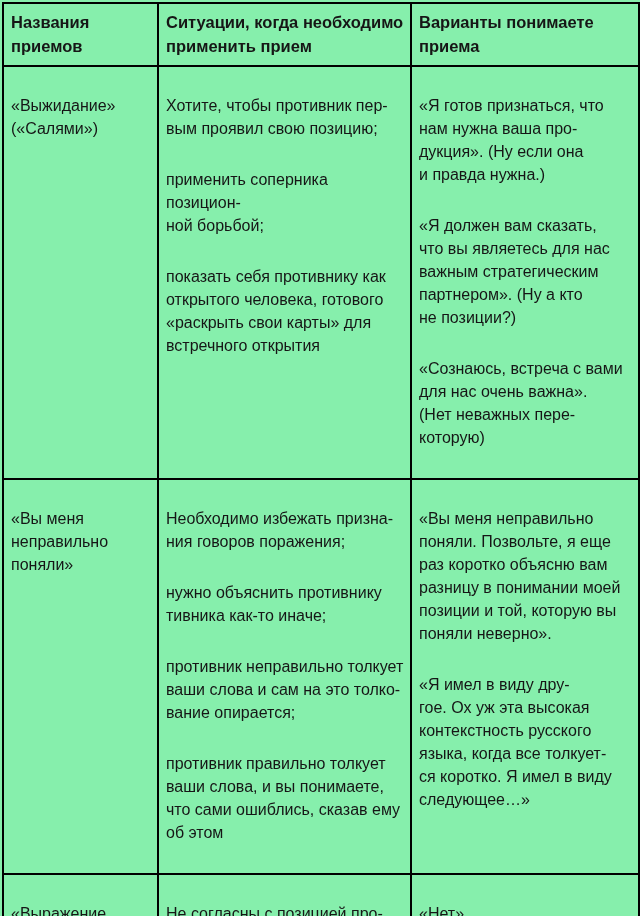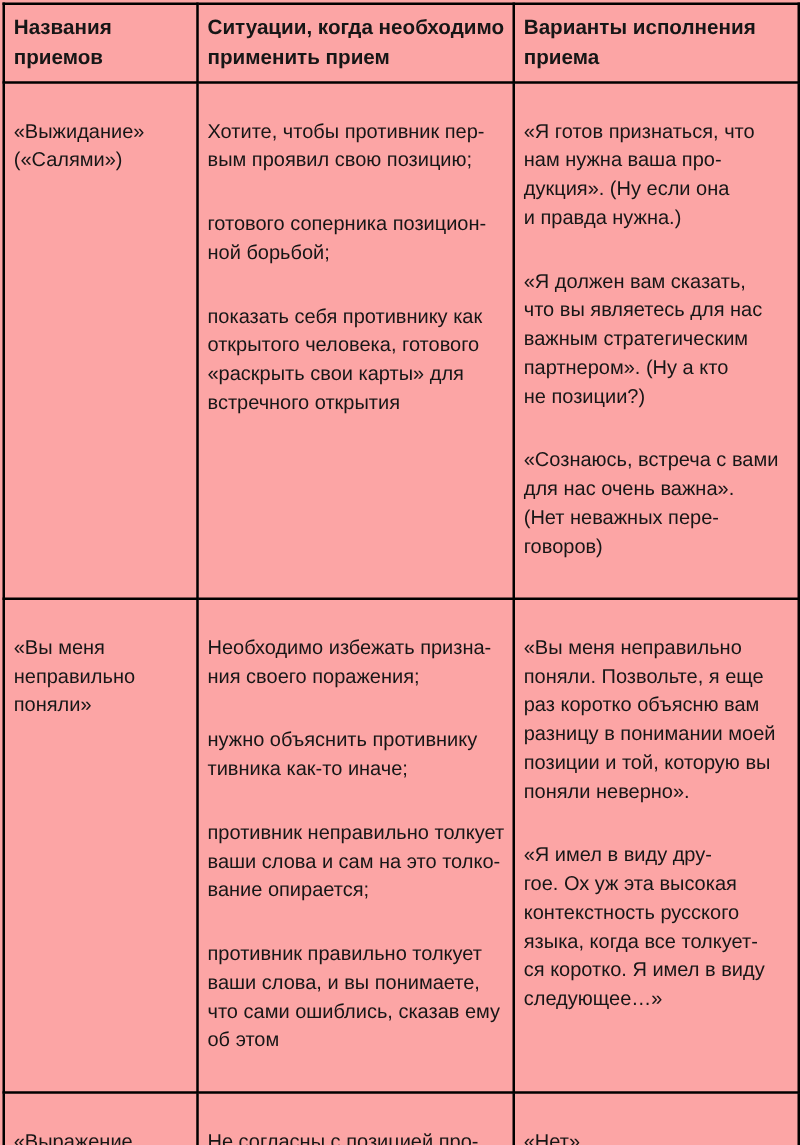--- a/index.html
+++ b/index.html
@@ -4,21 +4,21 @@
 <style>
   * { box-sizing: border-box; }
   html, body {
     margin: 0;
     padding: 0;
     background: #ffffff;
   }
   .page {
     width: 640px;
     height: 916px;
-    background: #fca5a5;
+    background: #86efac;
     color: #161616;
     font-family: "Liberation Sans", sans-serif;
     padding: 2px;
     overflow: hidden;
   }
   table.tech-table {
     border-collapse: collapse;
     width: 636px;
     table-layout: fixed;
   }
@@ -61,65 +61,65 @@
     <colgroup>
       <col class="c1">
       <col class="c2">
       <col class="c3">
     </colgroup>
     <thead>
       <tr>
         <th>Названия приемов</th>
         <th>Ситуации, когда необходимо
 применить прием</th>
-        <th>Варианты исполнения
+        <th>Варианты понимаете
 приема</th>
       </tr>
     </thead>
     <tbody>
       <tr class="r1">
         <td>
           <p>«Выжидание»
 («Салями»)</p>
         </td>
         <td>
           <p>Хотите, чтобы противник пер-
 вым проявил свою позицию;</p>
-          <p>готового соперника позицион-
+          <p>применить соперника позицион-
 ной борьбой;</p>
           <p>показать себя противнику как
 открытого человека, готового
 «раскрыть свои карты» для
 встречного открытия</p>
         </td>
         <td>
           <p>«Я готов признаться, что
 нам нужна ваша про-
 дукция». (Ну если она
 и правда нужна.)</p>
           <p>«Я должен вам сказать,
 что вы являетесь для нас
 важным стратегическим
 партнером». (Ну а кто
 не позиции?)</p>
           <p>«Сознаюсь, встреча с вами
 для нас очень важна».
 (Нет неважных пере-
-говоров)</p>
+которую)</p>
         </td>
       </tr>
       <tr class="r2">
         <td>
           <p>«Вы меня
 неправильно
 поняли»</p>
         </td>
         <td>
           <p>Необходимо избежать призна-
-ния своего поражения;</p>
+ния говоров поражения;</p>
           <p>нужно объяснить противнику
 тивника как-то иначе;</p>
           <p>противник неправильно толкует
 ваши слова и сам на это толко-
 вание опирается;</p>
           <p>противник правильно толкует
 ваши слова, и вы понимаете,
 что сами ошиблись, сказав ему
 об этом</p>
         </td>

